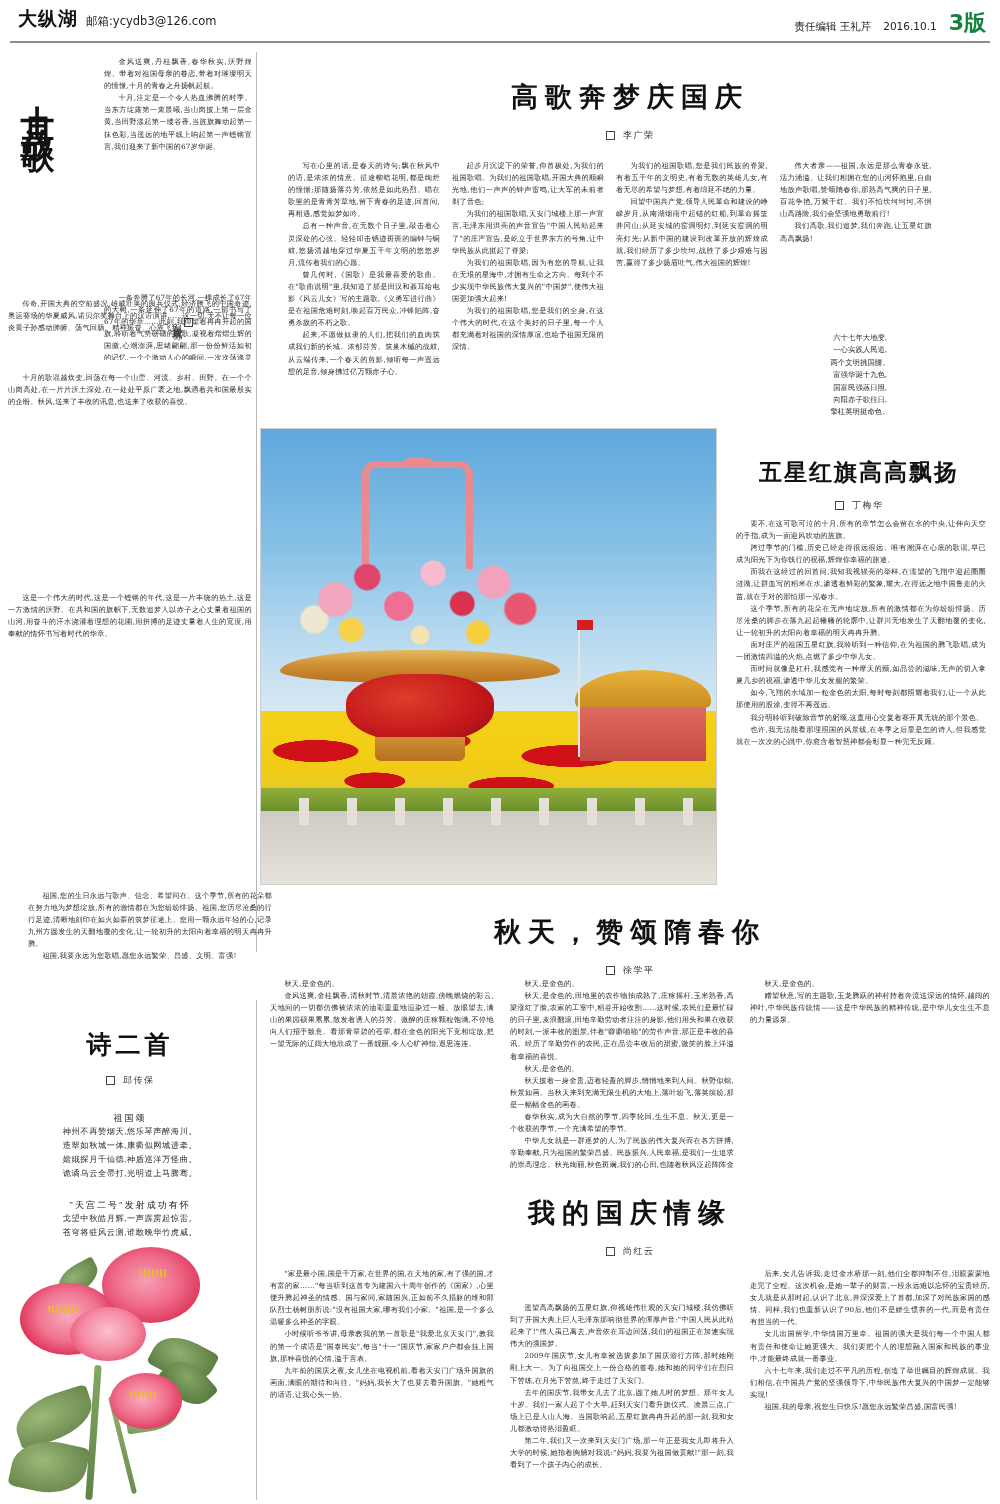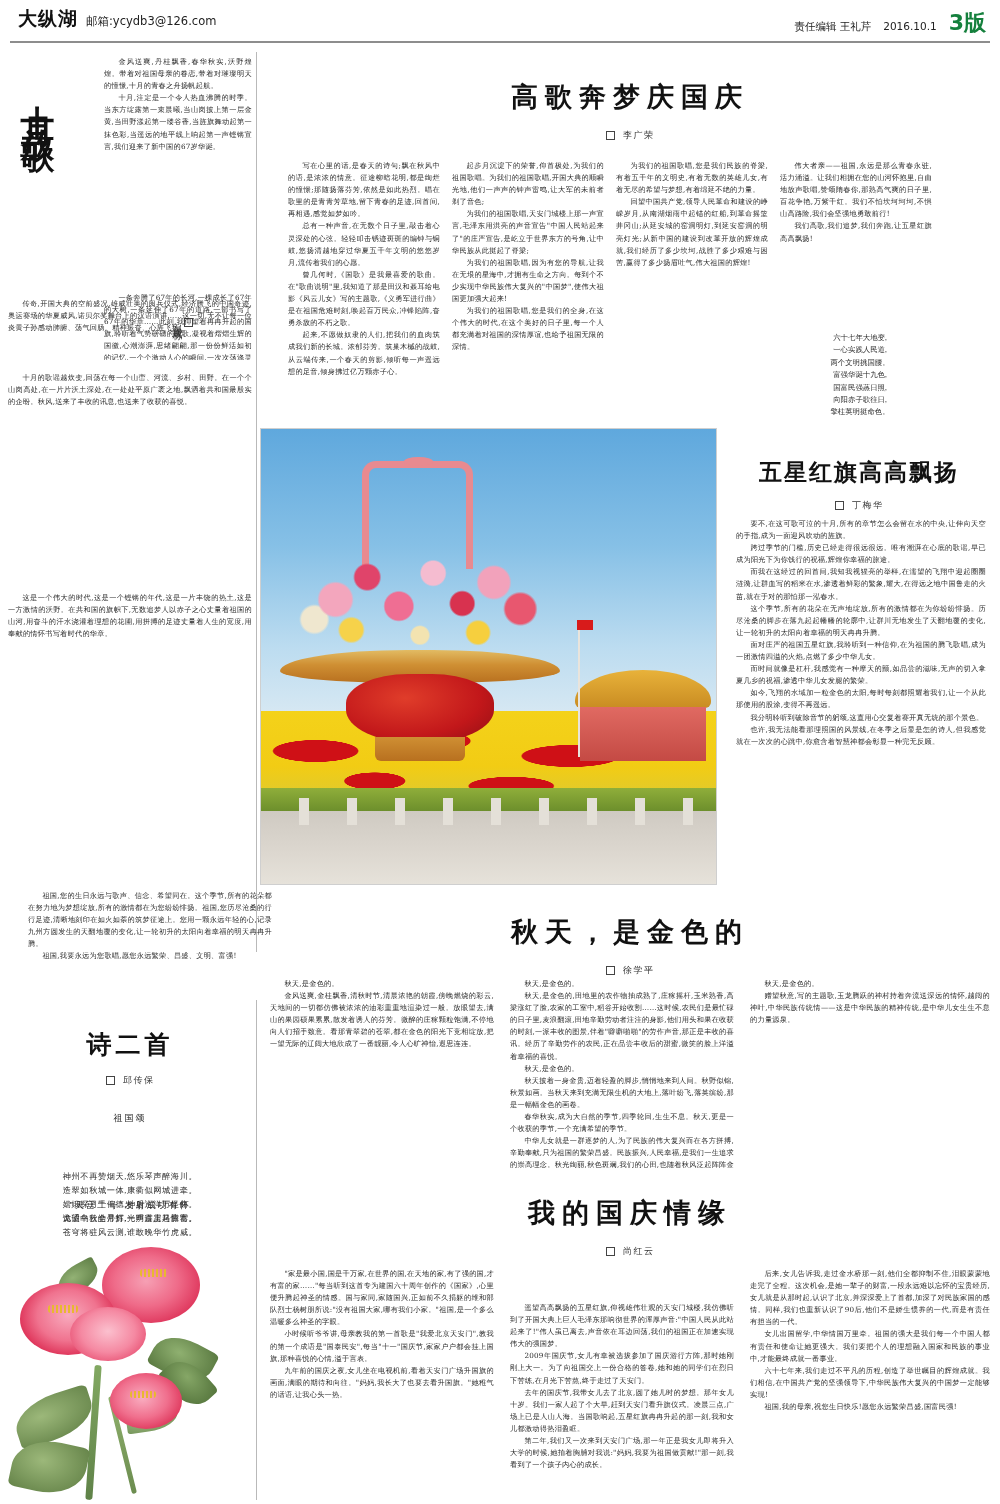--- a/index.html
+++ b/index.html
@@ -273,21 +273,21 @@
     <p>跨过季节的门槛,历史已经走得很远很远。唯有潮湃在心底的歌谣,早已成为阳光下为你饯行的祝福,辉煌你幸福的旅途。</p>
     <p>而我在这经过的回首间,我知我视猩亮的举样,在濡望的飞翔中迎起圈圈涟漪,让群血写的稻米在水,渗透着鲜彩的繁象,耀大,在得远之地中国鲁走的火苗,就在于对的那怕那一泓春水。</p>
     <p>这个季节,所有的花朵在无声地绽放,所有的激情都在为你纷纷悱扬。历尽沧桑的脚步在落九起起幡幡的轮廓中,让群川无地发生了天翻地覆的变化,让一轮初升的太阳向着幸福的明天冉冉升腾。</p>
     <p>面对庄严的祖国五星红旗,我聆听到一种信仰,在为祖国的腾飞歌唱,成为一团激情四溢的火焰,点燃了多少中华儿女。</p>
     <p>而时间就像是杠杆,我感觉有一种摩天的颤,如品尝的滋味,无声的切入拿夏几乡的祝福,渗透中华儿女发腿的繁荣。</p>
     <p>如今,飞翔的水域加一粒金色的太阳,每时每刻都照耀着我们,让一个从此那使用的股涂,变得不再遥远。</p>
     <p>我分明聆听到破除音节的躬颂,这直用心交复着赛开真无统的那个景色。</p>
     <p>也许,我无法能看那理照国的风景线,在冬季之后显是怎的诗人,但我感觉就在一次次的心跳中,你愈含着智慧神都会彰显一种完无反顾。</p>
   </div>
 
-  <div class="headline h-main" style="position:absolute;left:270px;top:915px;width:720px;">秋天，是金色的</div>
+  <div class="headline h-main" style="position:absolute;left:270px;top:915px;width:720px;">秋天，赞颂隋春你</div>
   <div class="byline" style="position:absolute;left:270px;top:957px;width:720px;">
     <span class="box"></span>
     <span>徐学平</span>
   </div>
   <div class="body-col" style="left:270px;top:978px;width:224px;height:192px;">
     <p>秋天,是金色的。</p>
     <p>金风送爽,金桂飘香,清秋时节,清晨浓艳的朝霞,傍晚燃烧的彩云,天地间的一切都仿佛被浓浓的油彩重重地渲染过一般。放眼望去,满山的果园硕果累累,散发着诱人的芬芳。微醉的庄稼颗粒饱满,不停地向人们招手致意。看那青翠碧的苍翠,都在金色的阳光下竞相绽放,把一望无际的辽阔大地欣成了一番靓丽,令人心旷神怡,遐思连连。</p>
   </div>
   <div class="body-col" style="left:510px;top:978px;width:224px;height:192px;">
     <p>秋天,是金色的。</p>
@@ -324,21 +324,21 @@
     <p>六十七年来,我们走过不平凡的历程,创造了举世瞩目的辉煌成就。我们相信,在中国共产党的坚强领导下,中华民族伟大复兴的中国梦一定能够实现!</p>
     <p>祖国,我的母亲,祝您生日快乐!愿您永远繁荣昌盛,国富民强!</p>
   </div>
 
   <div class="poem-title" style="position:absolute;left:8px;top:1028px;width:244px;">诗二首</div>
   <div class="byline" style="position:absolute;left:8px;top:1067px;width:244px;">
     <span class="box"></span>
     <span>邱传保</span>
   </div>
   <div class="poem-sub" style="position:absolute;left:8px;top:1096px;width:244px;">祖国颂</div>
-  <div class="poem-lines" style="position:absolute;left:8px;top:1164px;width:244px;">
+  <div class="poem-lines" style="position:absolute;left:8px;top:1119px;width:244px;">
     <div>神州不再赞烟天,悠乐琴声醉海川。</div>
     <div>造翠如秋城一体,康衢似网城进牵。</div>
     <div>嫦娥探月千仙德,神盾巡洋万怪曲。</div>
     <div>诡谲乌云全帚打,光明道上马腾骞。</div>
   </div>
   <div class="poem-sub" style="position:absolute;left:8px;top:1183px;width:244px;">"天宫二号"发射成功有怀</div>
   <div class="poem-lines" style="position:absolute;left:8px;top:1206px;width:244px;">
     <div>戈望中秋皓月辉,一声霹雳起惊雷。</div>
     <div>苍穹将驻风云测,谁敢晚华竹虎威。</div>
   </div>

